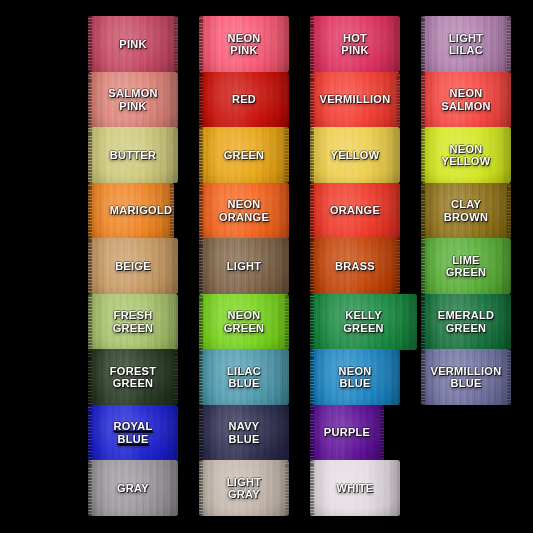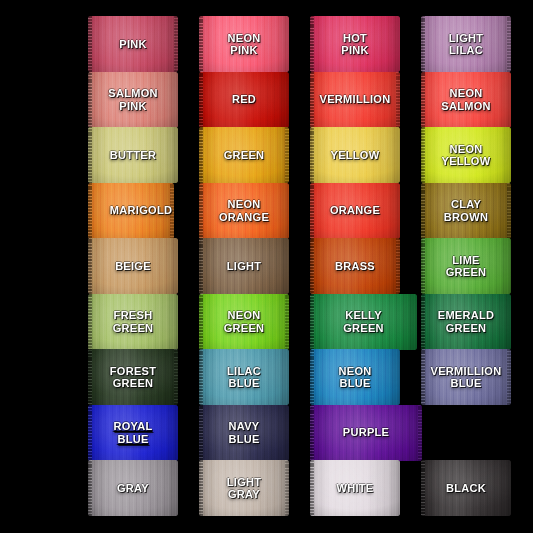--- a/index.html
+++ b/index.html
@@ -382,21 +382,21 @@
     </div>
     <div class="swatch" style="left: 199px; top: 404.5px; width: 90px; height: 56px;">
       <div class="fill" style="background: rgb(43, 43, 78);"></div>
       <div class="sheen"></div>
       <div class="threads" style="background-position: 6px 0px;"></div>
       <div class="wisps"></div>
       <div class="sprocket left" style="background-position: 0px 2px;"></div>
       <div class="label">NAVY
 BLUE</div>
     </div>
-    <div class="swatch" style="left: 310px; top: 404.5px; width: 112px; height: 56px;">
+    <div class="swatch" style="left: 310px; top: 404.5px; width: 74px; height: 56px;">
       <div class="fill" style="background: rgb(92, 13, 150);"></div>
       <div class="sheen"></div>
       <div class="threads" style="background-position: 5px 0px;"></div>
       <div class="wisps"></div>
       <div class="sprocket left" style="background-position: 0px 7px;"></div>
       <div class="sprocket right" style="background-position: 0px 3px;"></div>
       <div class="label">PURPLE</div>
     </div>
     <div class="swatch" style="left: 88px; top: 460px; width: 90px; height: 56px;">
       <div class="fill" style="background: rgb(155, 149, 155);"></div>
@@ -417,21 +417,13 @@
 GRAY</div>
     </div>
     <div class="swatch" style="left: 310px; top: 460px; width: 90px; height: 56px;">
       <div class="fill" style="background: rgb(228, 220, 226);"></div>
       <div class="sheen"></div>
       <div class="threads" style="background-position: 1px 0px;"></div>
       <div class="wisps"></div>
       <div class="sprocket left" style="background-position: 0px 5px;"></div>
       <div class="label">WHITE</div>
     </div>
-    <div class="swatch" style="left: 421px; top: 460px; width: 90px; height: 56px;">
-      <div class="fill" style="background: rgb(51, 47, 48);"></div>
-      <div class="sheen"></div>
-      <div class="threads" style="background-position: 0px 0px;"></div>
-      <div class="wisps"></div>
-      <div class="sprocket left" style="background-position: 0px 10px;"></div>
-      <div class="label">BLACK</div>
-    </div>
   </div>
 
 </body></html>

